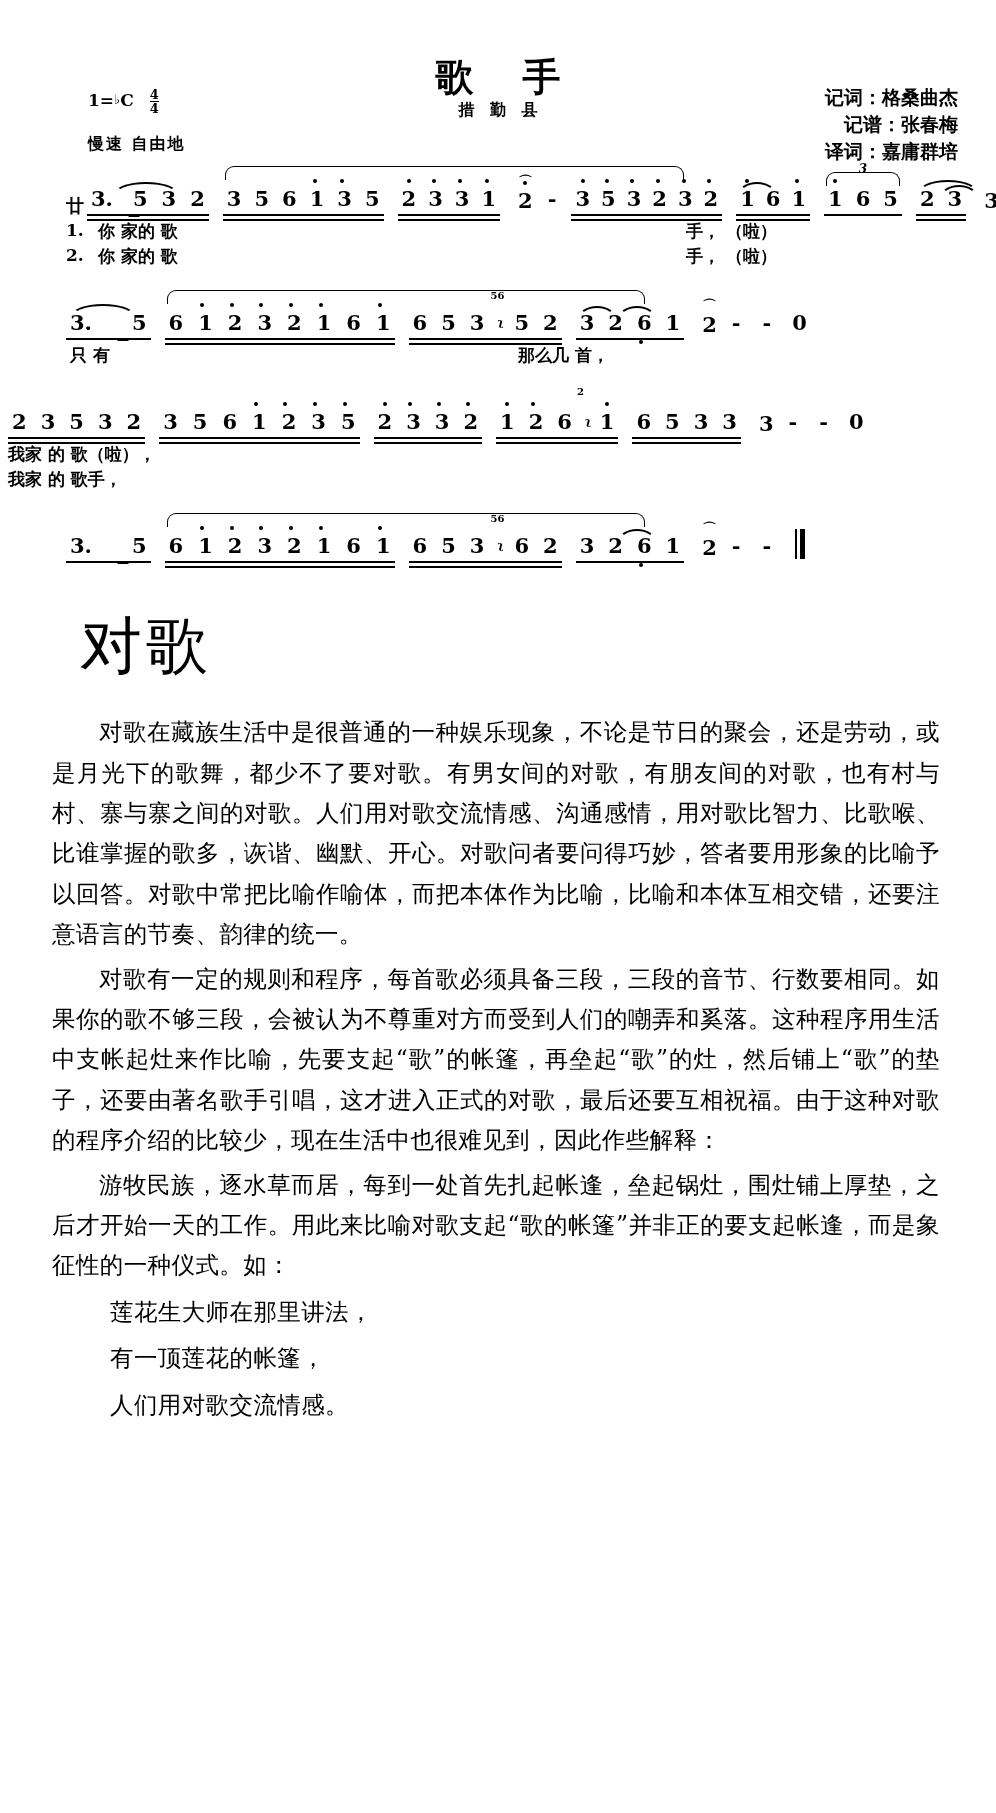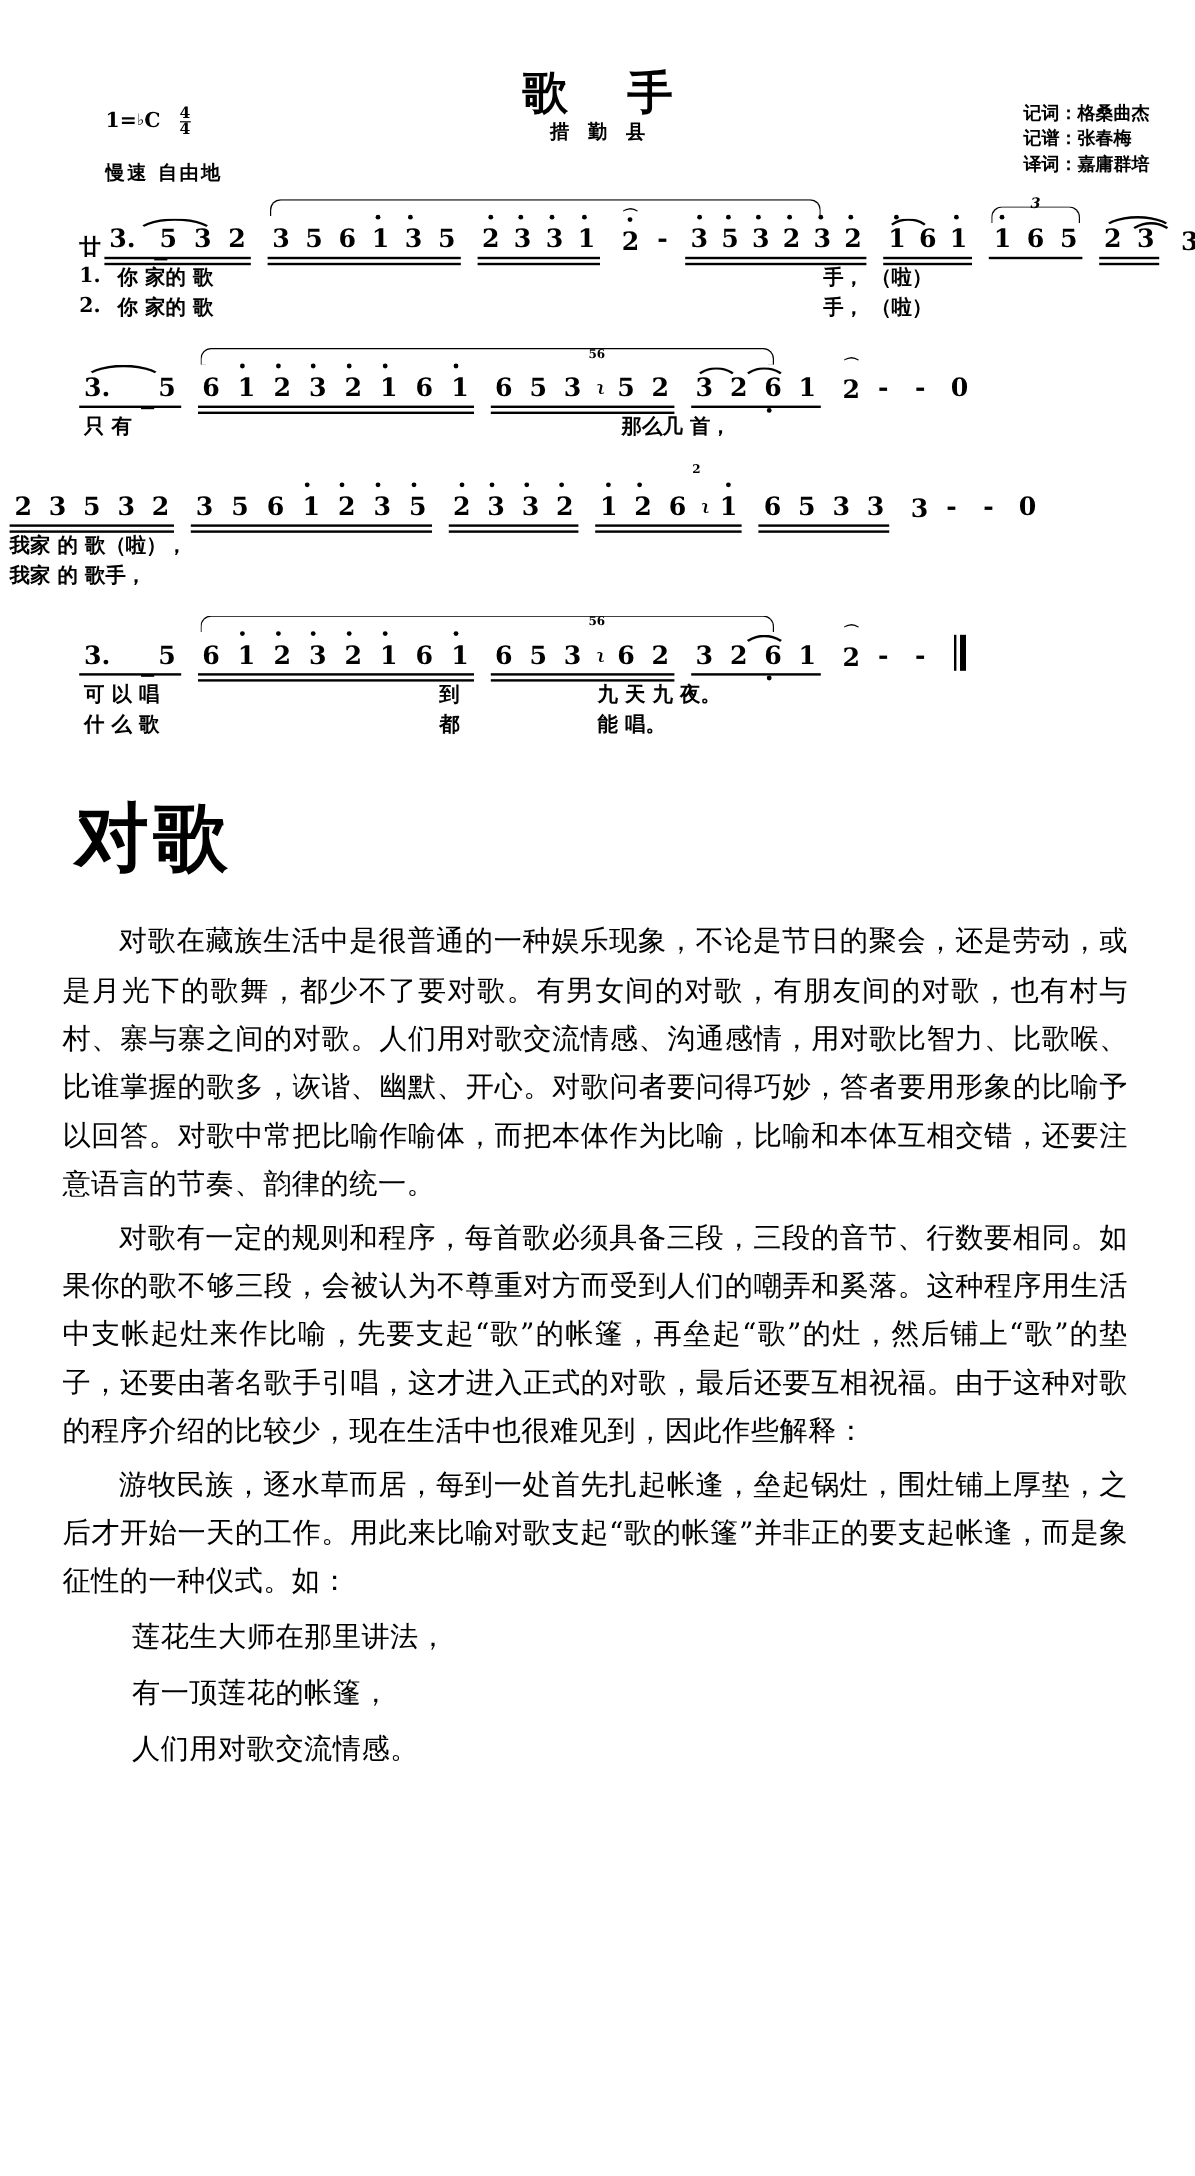--- a/index.html
+++ b/index.html
@@ -78,23 +78,23 @@
     font-weight: bold;
     font-size: 16px;
     letter-spacing: 2px;
   }
   .credits {
     position: absolute;
     right: 38px;
     top: 84px;
     font-family: "DejaVu Serif", "Liberation Serif", serif;
     font-weight: bold;
-    font-size: 15px;
+    font-size: 19px;
     line-height: 1.42;
-    text-align: left;
+    text-align: right;
   }
   .credits div { white-space: nowrap; }
 
   
   .score {
     position: relative;
     margin: 14px 0 0 0;
     padding: 0 30px 0 66px;
   }
   .sys {
@@ -210,24 +210,24 @@
     top: 0;
   }
 
   
   .article {
     margin: 48px 0 0 0;
     padding: 0 56px 40px 52px;
   }
   .art-title {
     font-family: "DejaVu Sans", "Liberation Sans", sans-serif;
-    font-weight: bold;
+    font-weight: normal;
     font-size: 62px;
     letter-spacing: 4px;
-    margin: 0 0 34px 10px;
+    margin: 0 0 34px 28px;
     line-height: 1.05;
   }
   .para {
     font-family: "DejaVu Serif", "Liberation Serif", serif;
     font-size: 23.5px;
     line-height: 1.72;
     text-align: justify;
     text-indent: 2em;
     margin: 0 0 4px 0;
     letter-spacing: 0.4px;
@@ -553,32 +553,20 @@
           <span class="dash">-</span>
           <span class="dash">-</span>
         </span>
 
         <span class="endbar">
           <i class="thin"></i>
           <i class="thick"></i>
         </span>
       </div>
 
-      <div class="lyr-block">
-        <div class="lyr-line">
-          <span class="seg" style="left:4px;">可  以  唱</span>
-          <span class="seg" style="left:300px;">到</span>
-          <span class="seg" style="left:432px;">九 天 九    夜。</span>
-        </div>
-        <div class="lyr-line">
-          <span class="seg" style="left:4px;">什  么  歌</span>
-          <span class="seg" style="left:300px;">都</span>
-          <span class="seg" style="left:432px;">能        唱。</span>
-        </div>
-      </div>
     </div>
 
   </div>
 
   <div class="article">
     <h1 class="art-title">对歌</h1>
 
     <p class="para">对歌在藏族生活中是很普通的一种娱乐现象，不论是节日的聚会，还是劳动，或是月光下的歌舞，都少不了要对歌。有男女间的对歌，有朋友间的对歌，也有村与村、寨与寨之间的对歌。人们用对歌交流情感、沟通感情，用对歌比智力、比歌喉、比谁掌握的歌多，诙谐、幽默、开心。对歌问者要问得巧妙，答者要用形象的比喻予以回答。对歌中常把比喻作喻体，而把本体作为比喻，比喻和本体互相交错，还要注意语言的节奏、韵律的统一。</p>
     <p class="para">对歌有一定的规则和程序，每首歌必须具备三段，三段的音节、行数要相同。如果你的歌不够三段，会被认为不尊重对方而受到人们的嘲弄和奚落。这种程序用生活中支帐起灶来作比喻，先要支起“歌”的帐篷，再垒起“歌”的灶，然后铺上“歌”的垫子，还要由著名歌手引唱，这才进入正式的对歌，最后还要互相祝福。由于这种对歌的程序介绍的比较少，现在生活中也很难见到，因此作些解释：</p>
     <p class="para">游牧民族，逐水草而居，每到一处首先扎起帐逢，垒起锅灶，围灶铺上厚垫，之后才开始一天的工作。用此来比喻对歌支起“歌的帐篷”并非正的要支起帐逢，而是象征性的一种仪式。如：</p>

